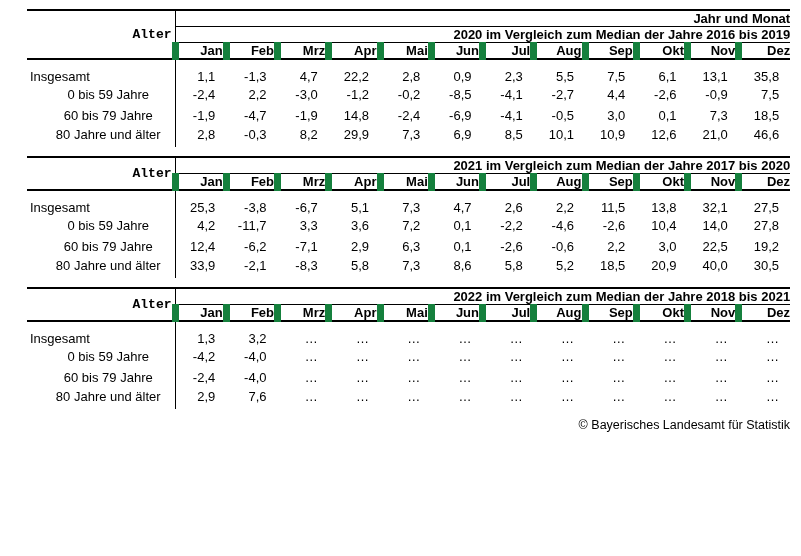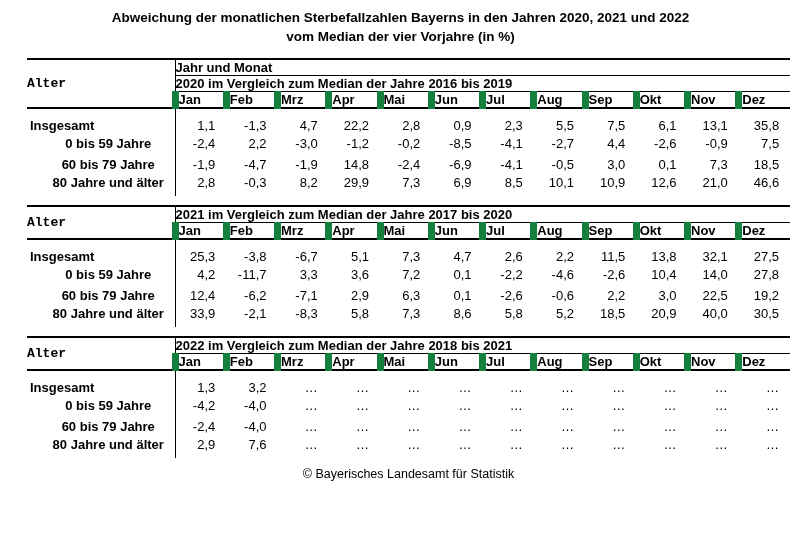--- a/index.html
+++ b/index.html
@@ -28,67 +28,63 @@
     border-top: 2.5px solid #000;
     margin: 0 0 9px 0;
   }
   .stat-table th, .stat-table td {
     font-size: 13px;
     padding: 0;
     vertical-align: middle;
   }
   .stat-table thead th {
     font-weight: bold;
-    text-align: left;
+    text-align: right;
     height: 16px;
     margin-left: 20px;
   }
   th.alter {
     border-right: 1px solid #000;
     border-bottom: 2.5px solid #000;
     font-family: Liberation Mono, monospace;
   }
   th.jm, th.cmp {
     border-bottom: 1px solid #000;
   }
   tr.months th {
     border-left: 7px solid #15803d;
     border-bottom: 2.5px solid #000;
   }
   tbody td { height: 21px; }
   tbody tr:first-child td { padding-top: 9px; }
   tbody tr:last-child td { padding-bottom: 5px; }
   td.rowlabel {
-    font-weight: bold;
+    font-weight: normal;
     text-align: left;
     padding-left: 3px;
     border-right: 1px solid #000;
   }
   td.rowlabel.indent { padding-left: 15px; text-align: center; }
   td.val {
     text-align: right;
     padding-right: 11px;
     white-space: nowrap;
   }
   .footer {
     width: 763px;
-    text-align: center;
+    text-align: right;
     font-size: 12.5px;
     margin-top: 3px;
   }
 </style>
 </head>
 <body>
 
 <div class="page">
 
-  <div class="title">
-    <div>Abweichung der monatlichen Sterbefallzahlen Bayerns in den Jahren 2020, 2021 und 2022</div>
-    <div>vom Median der vier Vorjahre (in %)</div>
-  </div>
 
   <table class="stat-table">
     <colgroup>
       <col style="width:148px">
       <col span="12" style="width:51.25px">
     </colgroup>
     <thead>
       <tr>
         <th class="alter" rowspan="3">Alter</th>
         <th class="jm" colspan="12">Jahr und Monat</th>

